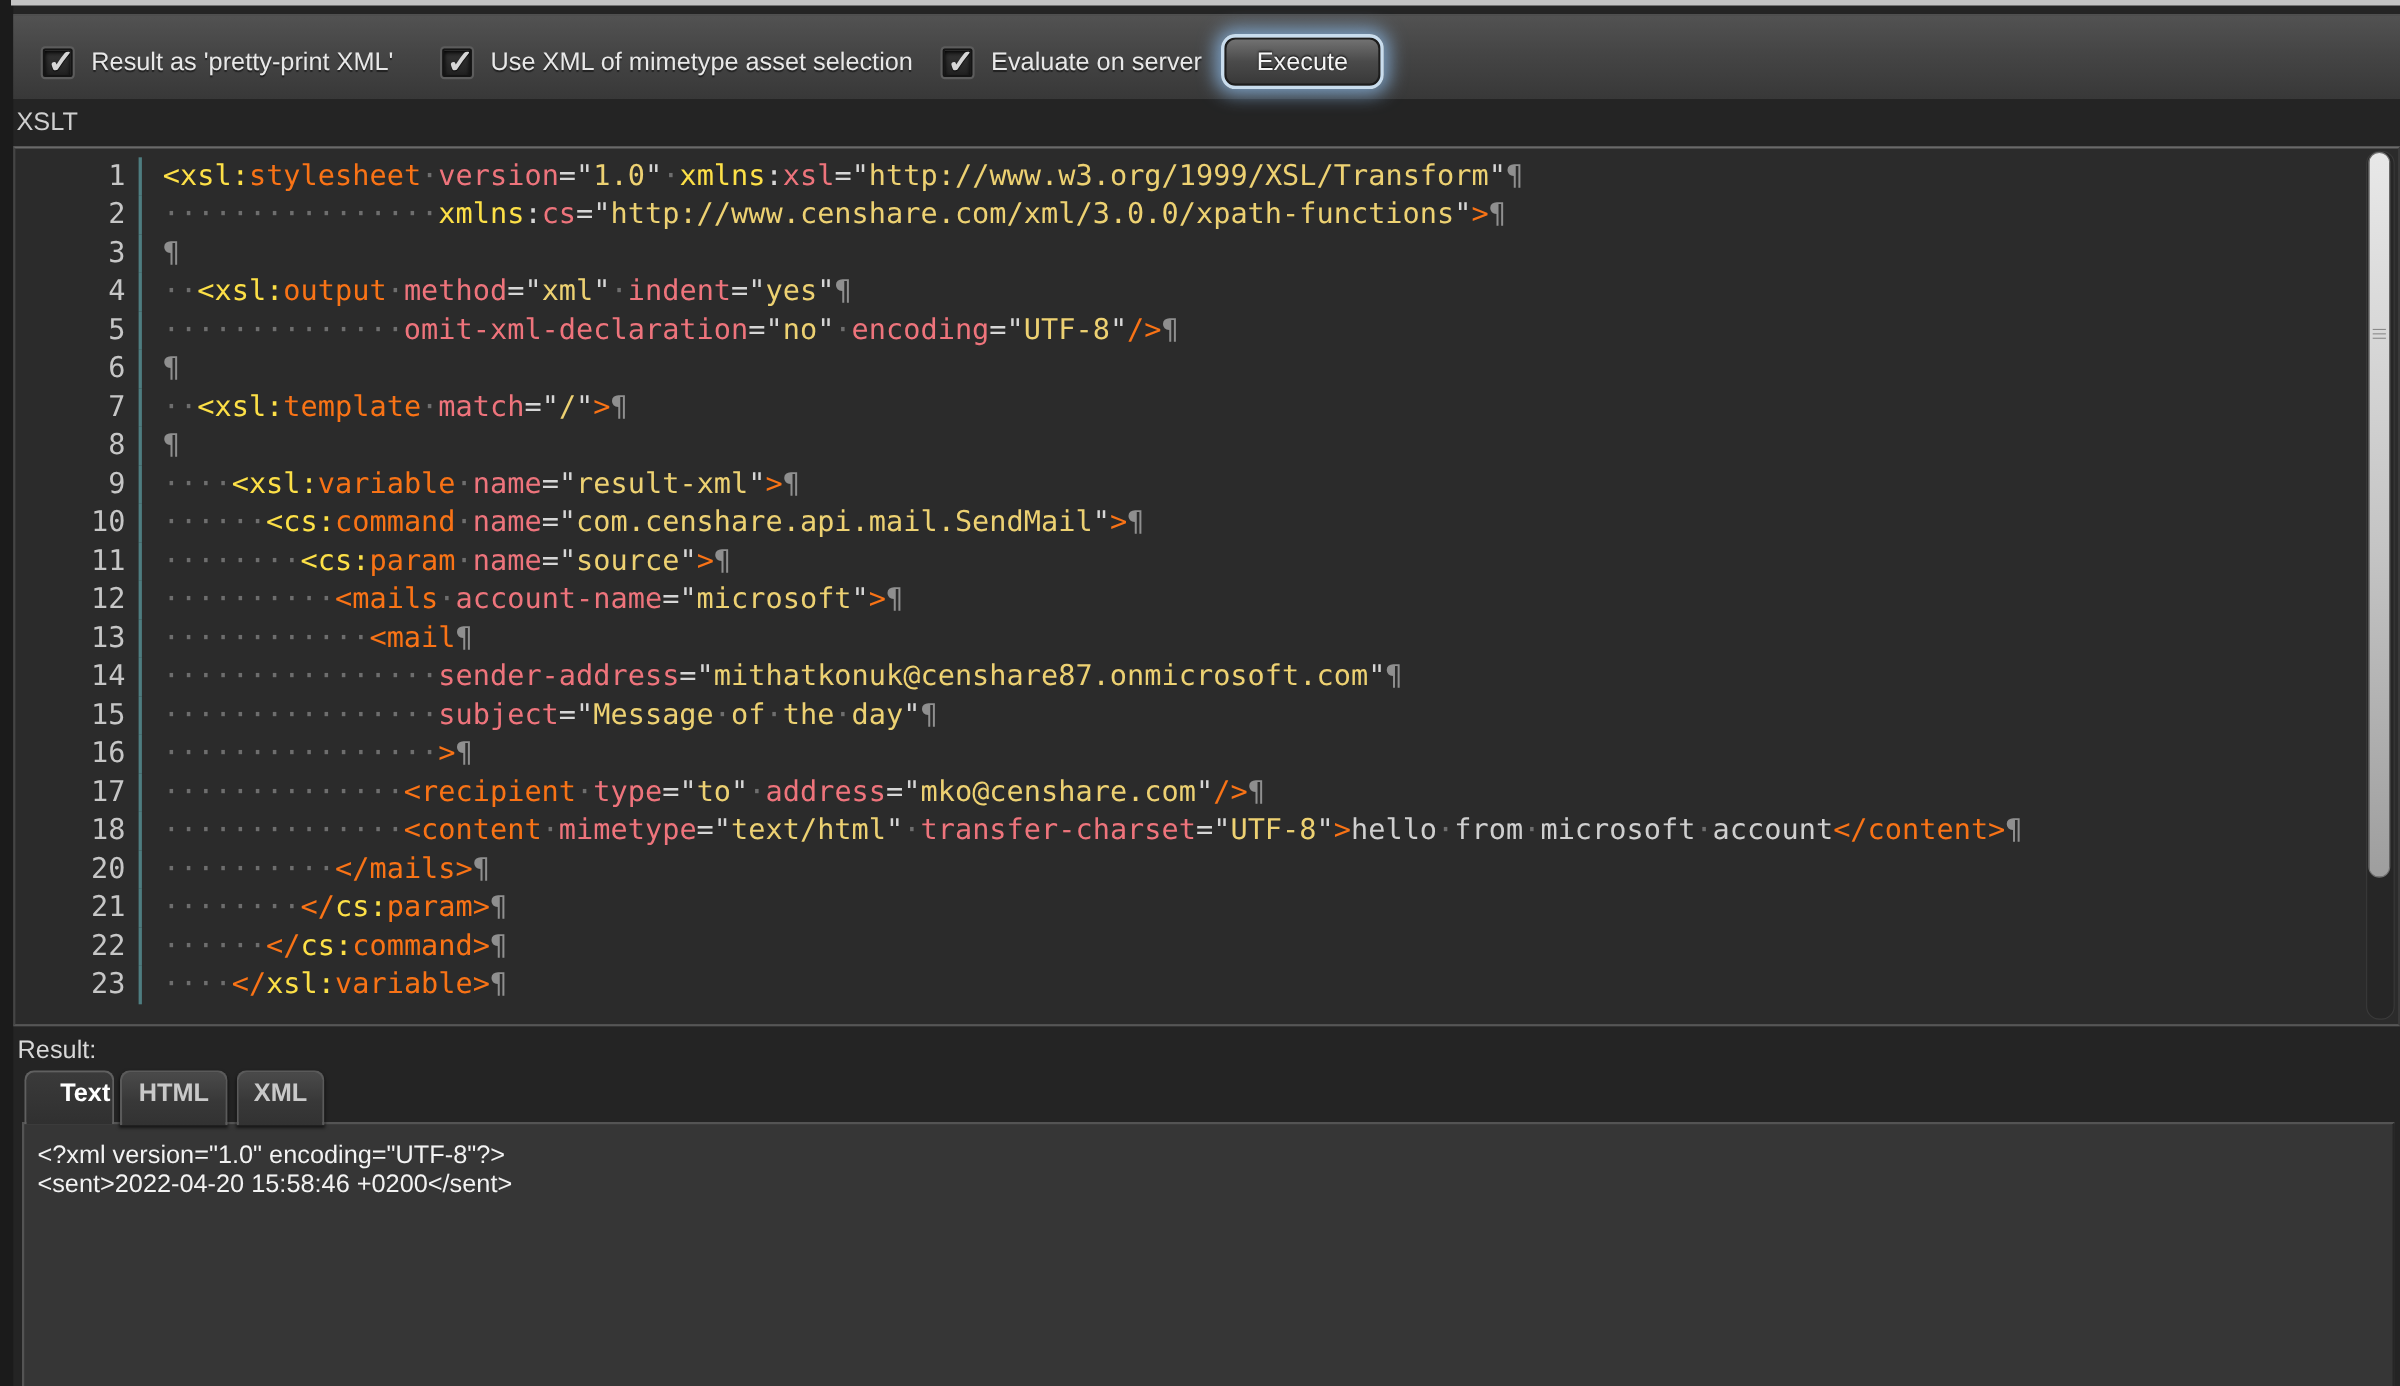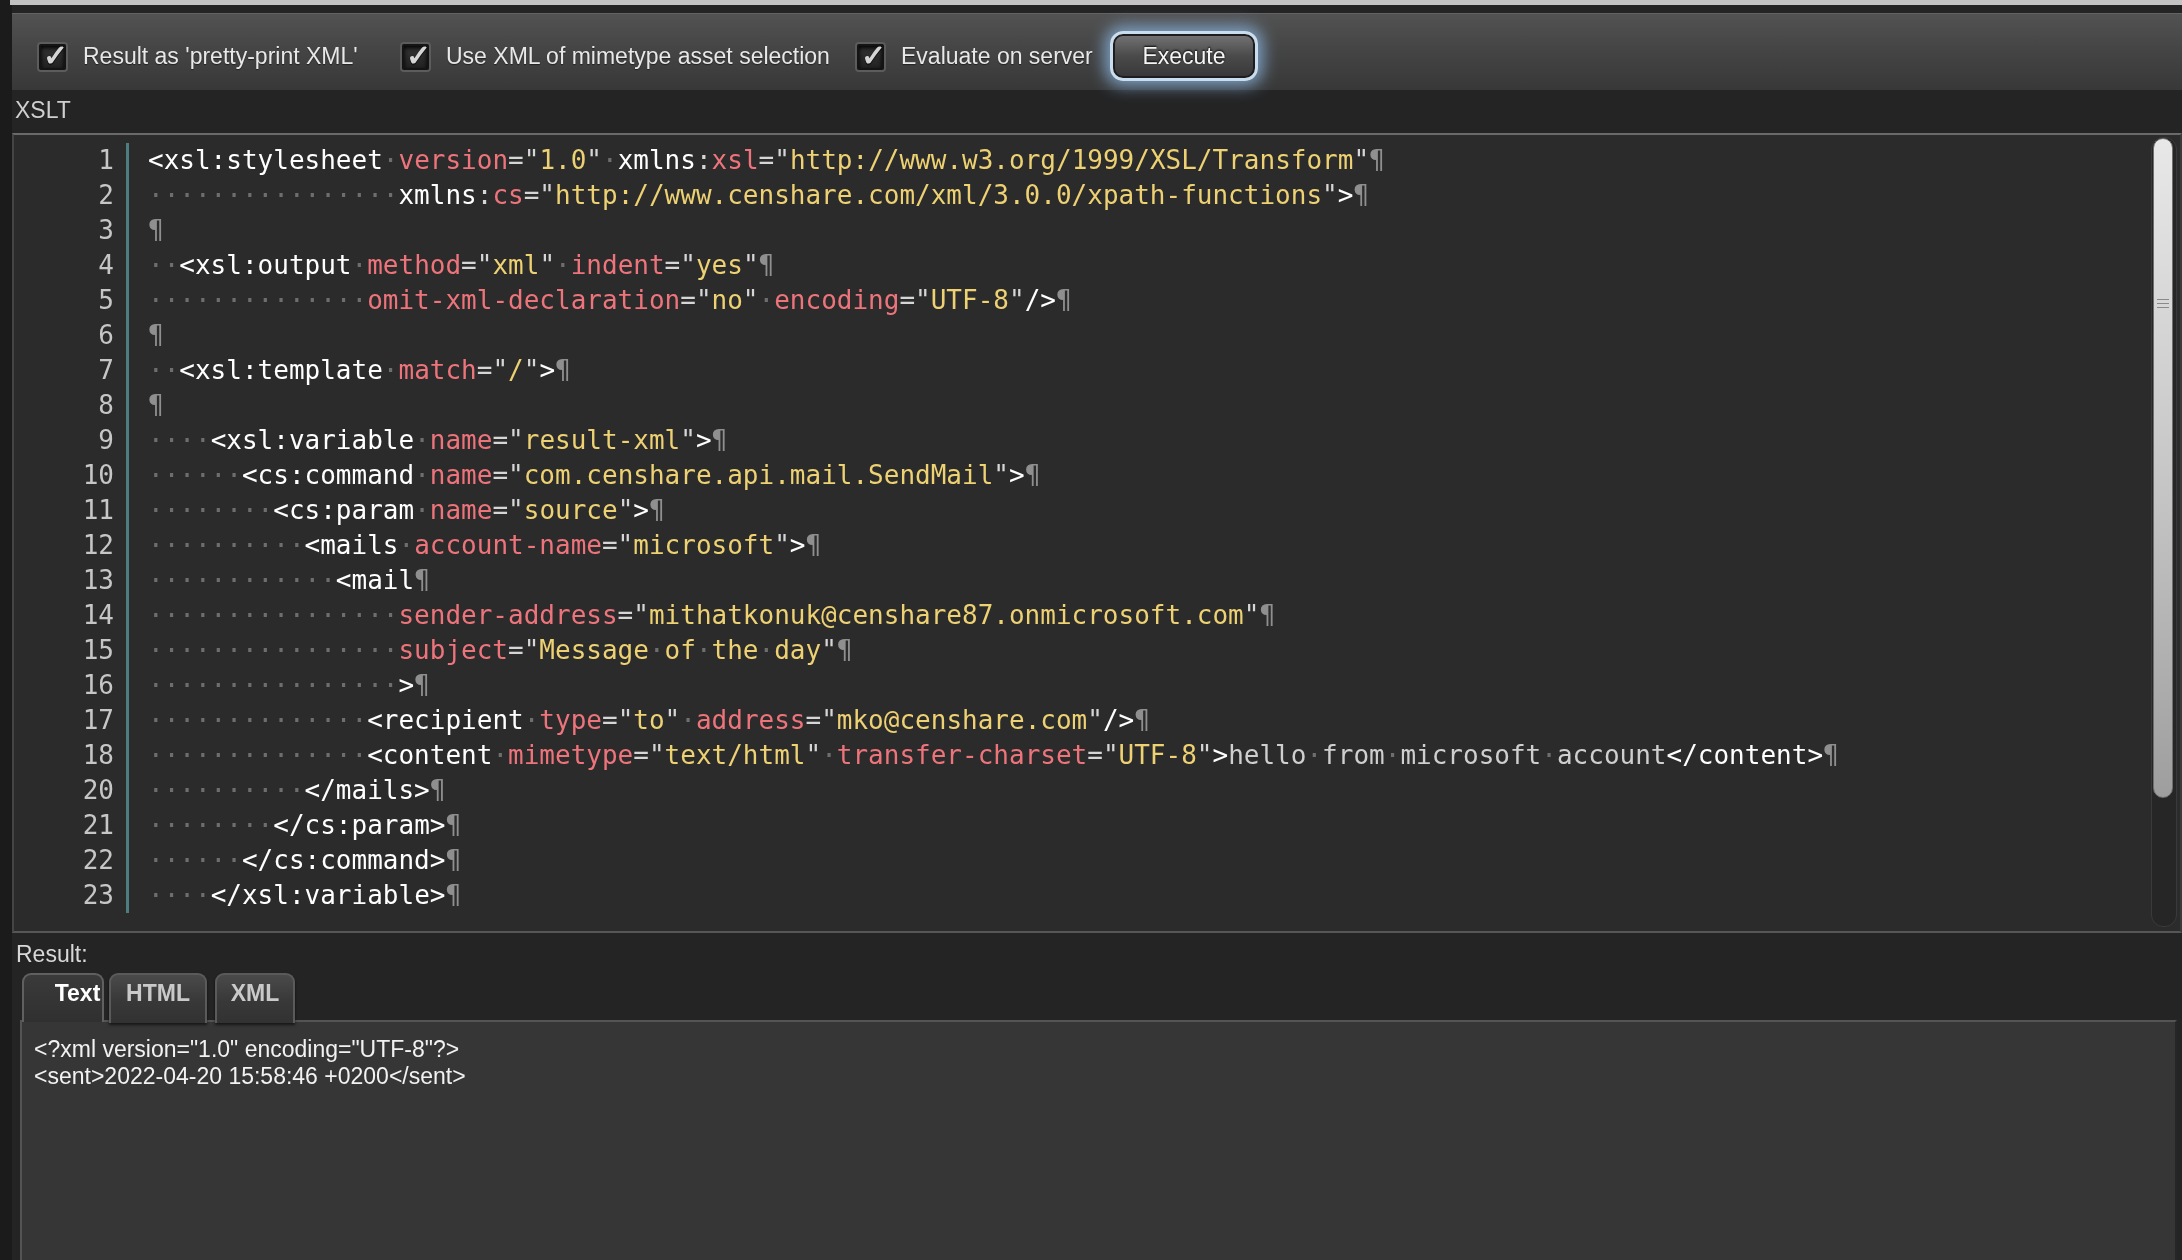--- a/index.html
+++ b/index.html
@@ -44,22 +44,22 @@
     border-left:2px solid #454545;border-right:2px solid #3a3a3a;
     padding-top:8px;
     font-family:"DejaVu Sans Mono",monospace;font-size:26px;line-height:35px;
   }
   .cl{display:flex;height:35px;}
   .ln{
     flex:none;width:115px;box-sizing:border-box;text-align:right;padding-right:12px;
     color:#c6c6c6;border-right:3px solid #4e7d80;
   }
   .codeln{white-space:pre;padding-left:19px;}
-  .c{color:#ffffff;}  
-  .p{color:#ffffff;}  
+  .c{color:#fde047;}  
+  .p{color:#f97316;}  
   .r{color:#ee747c;}  
   .w{color:#d6d6d6;}  
   .y{color:#edd172;}  
   .t{color:#cfcfcf;}  
   .d{color:#6e6e6e;}  
   .e{color:#8f8f8f;}  
   .sb-track{
     position:absolute;right:3px;top:2px;bottom:4px;width:24px;
     background:#262626;border:1px solid #3a3a3a;border-radius:12px;
   }

